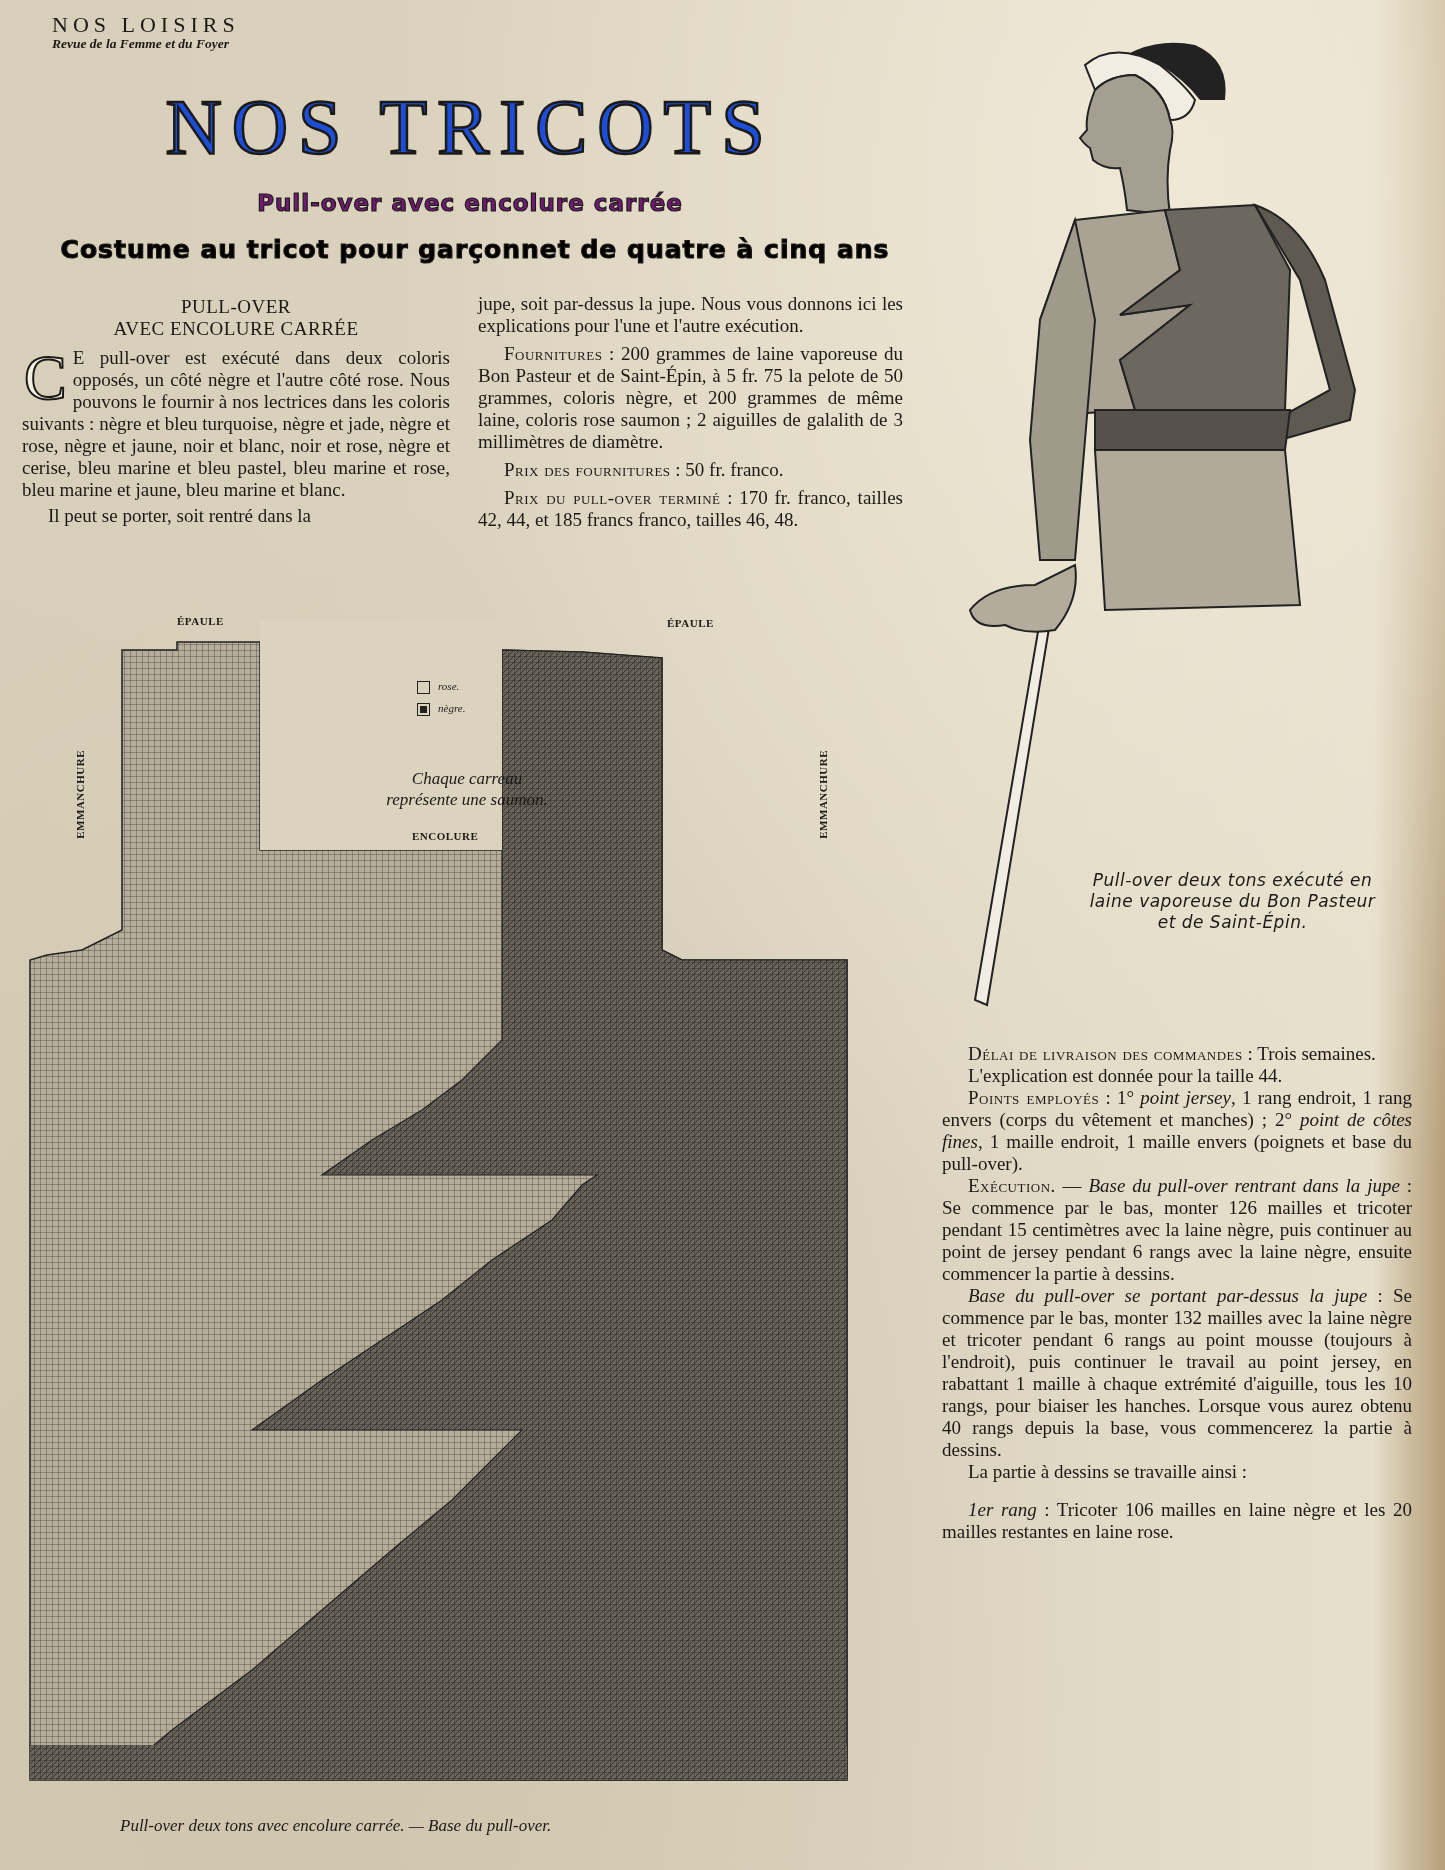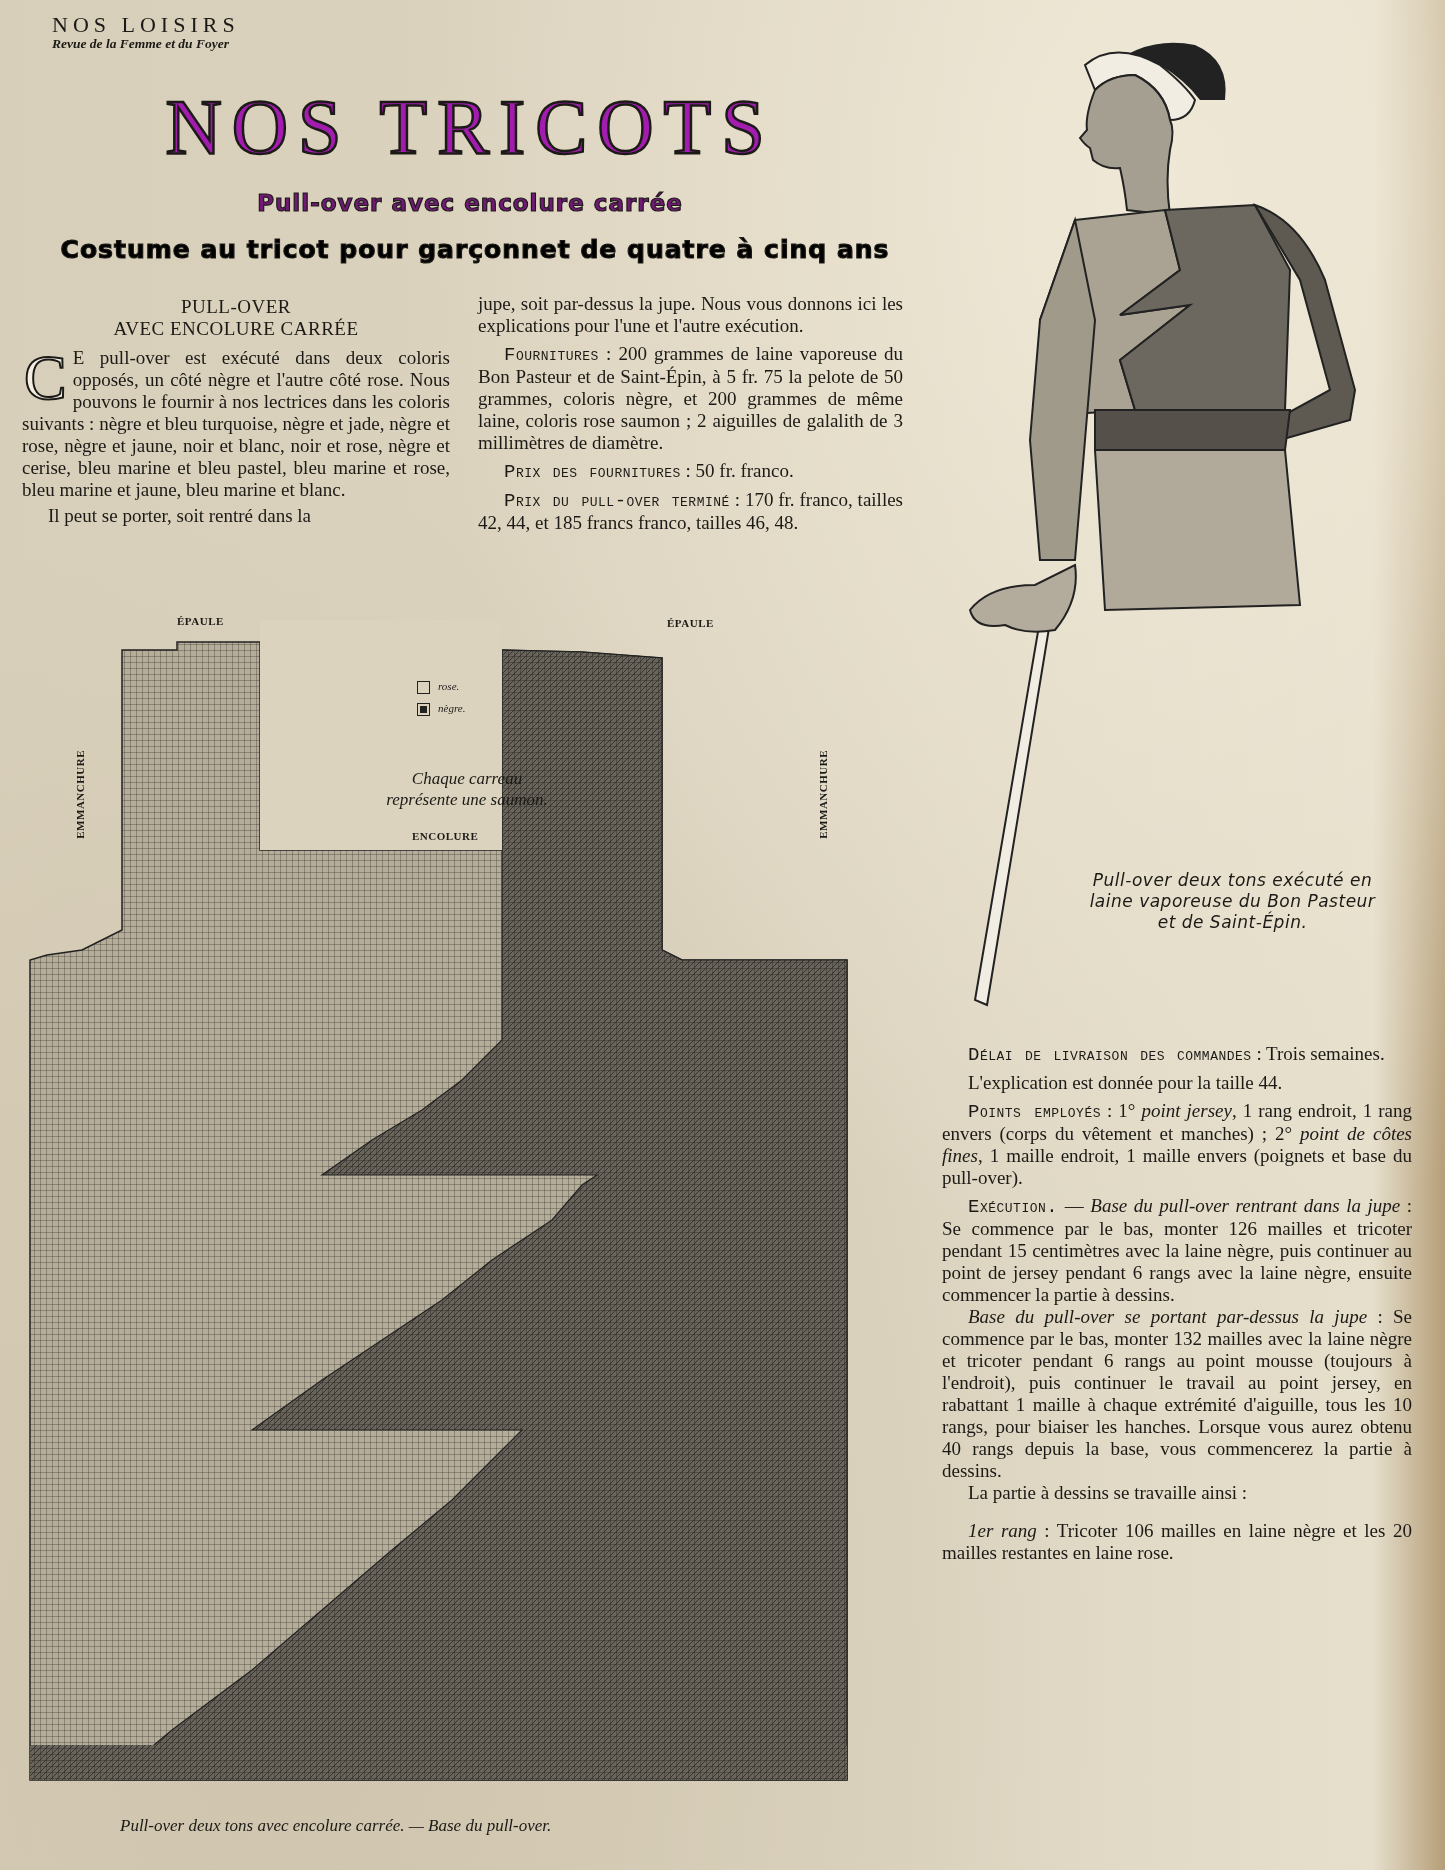--- a/index.html
+++ b/index.html
@@ -7,48 +7,48 @@
     background:#dcd3bf;
     background-image:radial-gradient(ellipse at 80% 10%, #efe8d6 0%, rgba(239,232,214,0) 45%),
                      radial-gradient(ellipse at 20% 90%, #cfc4ad 0%, rgba(207,196,173,0) 50%),
                      linear-gradient(90deg,#d8cfba 0%,#ddd5c1 60%,#e6dfcc 95%,#b59e78 100%);
     color:#1c1a16;font-family:"Liberation Serif","DejaVu Serif",serif;}
   .abs{position:absolute;}
   .mast{left:52px;top:12px;}
   .mast .name{font-size:22px;letter-spacing:5px;font-family:"Liberation Serif",serif;}
   .mast .sub{font-size:13.5px;font-style:italic;font-weight:bold;margin-top:-2px;}
   .title{left:120px;top:82px;width:700px;text-align:center;font-size:78px;letter-spacing:10px;
-    color:#a21caf;-webkit-text-stroke:2.5px #1c1a16;font-family:"Liberation Serif",serif;}
+    color:#1d4ed8;-webkit-text-stroke:2.5px #1c1a16;font-family:"Liberation Serif",serif;}
   .sub1{left:120px;top:190px;width:700px;text-align:center;font-size:23px;font-weight:bold;
     color:#701a75;-webkit-text-stroke:1.2px #1c1a16;font-family:"DejaVu Sans",sans-serif;letter-spacing:1px;}
   .sub2{left:40px;top:235px;width:870px;text-align:center;font-size:25px;font-weight:bold;
     color:#000000;-webkit-text-stroke:1.2px #1c1a16;font-family:"DejaVu Sans",sans-serif;letter-spacing:1px;}
   .col{font-size:19px;line-height:22px;text-align:justify;}
   .col p{margin:0;}
   .indent{text-indent:26px;}
-  .sc{font-variant:small-caps;letter-spacing:0.5px;font-family:Liberation Mono, monospace;}
+  .sc{font-variant:small-caps;letter-spacing:0.5px;}
   .lcol{left:22px;top:296px;width:428px;}
   .lcol .h{text-align:center;font-size:19px;line-height:22px;letter-spacing:0.5px;}
   .dropcap{float:left;font-size:64px;line-height:54px;margin:4px 6px 0 2px;color:#f4efe3;
     -webkit-text-stroke:2px #1c1a16;font-family:"Liberation Serif",serif;}
   .mcol{left:478px;top:293px;width:425px;}
   .mcol p+p{margin-top:6px;}
   .diagram{left:22px;top:620px;width:850px;height:1180px;}
   .dlabel{font-size:11px;font-weight:bold;letter-spacing:0.5px;font-family:"Liberation Serif",serif;}
   .vlabel{writing-mode:vertical-rl;transform:rotate(180deg);}
   .legend{font-style:italic;font-size:11px;}
   .legend .box{display:inline-block;width:11px;height:11px;border:1.5px solid #222;vertical-align:middle;margin-right:8px;position:relative;}
   .legend .box.filled::after{content:"";position:absolute;left:2px;top:2px;width:7px;height:7px;background:#222;}
   .note{font-style:italic;font-size:17px;text-align:center;line-height:21px;}
   .caption{font-style:italic;font-size:17px;}
   .illus{left:945px;top:20px;width:470px;height:990px;}
   .icap{left:1060px;top:870px;width:345px;text-align:center;font-style:italic;font-size:17px;line-height:21px;font-family:"DejaVu Sans",sans-serif;letter-spacing:0.5px;}
   .rcol{left:942px;top:1043px;width:470px;}
   .rcol p{margin:0;}
-  .rcol p+p{margin-top:6px;}
+  .rcol p+p{}
 </style>
 </head>
 <body>
 
 <div class="abs mast">
   <div class="name">NOS LOISIRS</div>
   <div class="sub">Revue de la Femme et du Foyer</div>
 </div>
 
 <div class="abs title">NOS TRICOTS</div>

